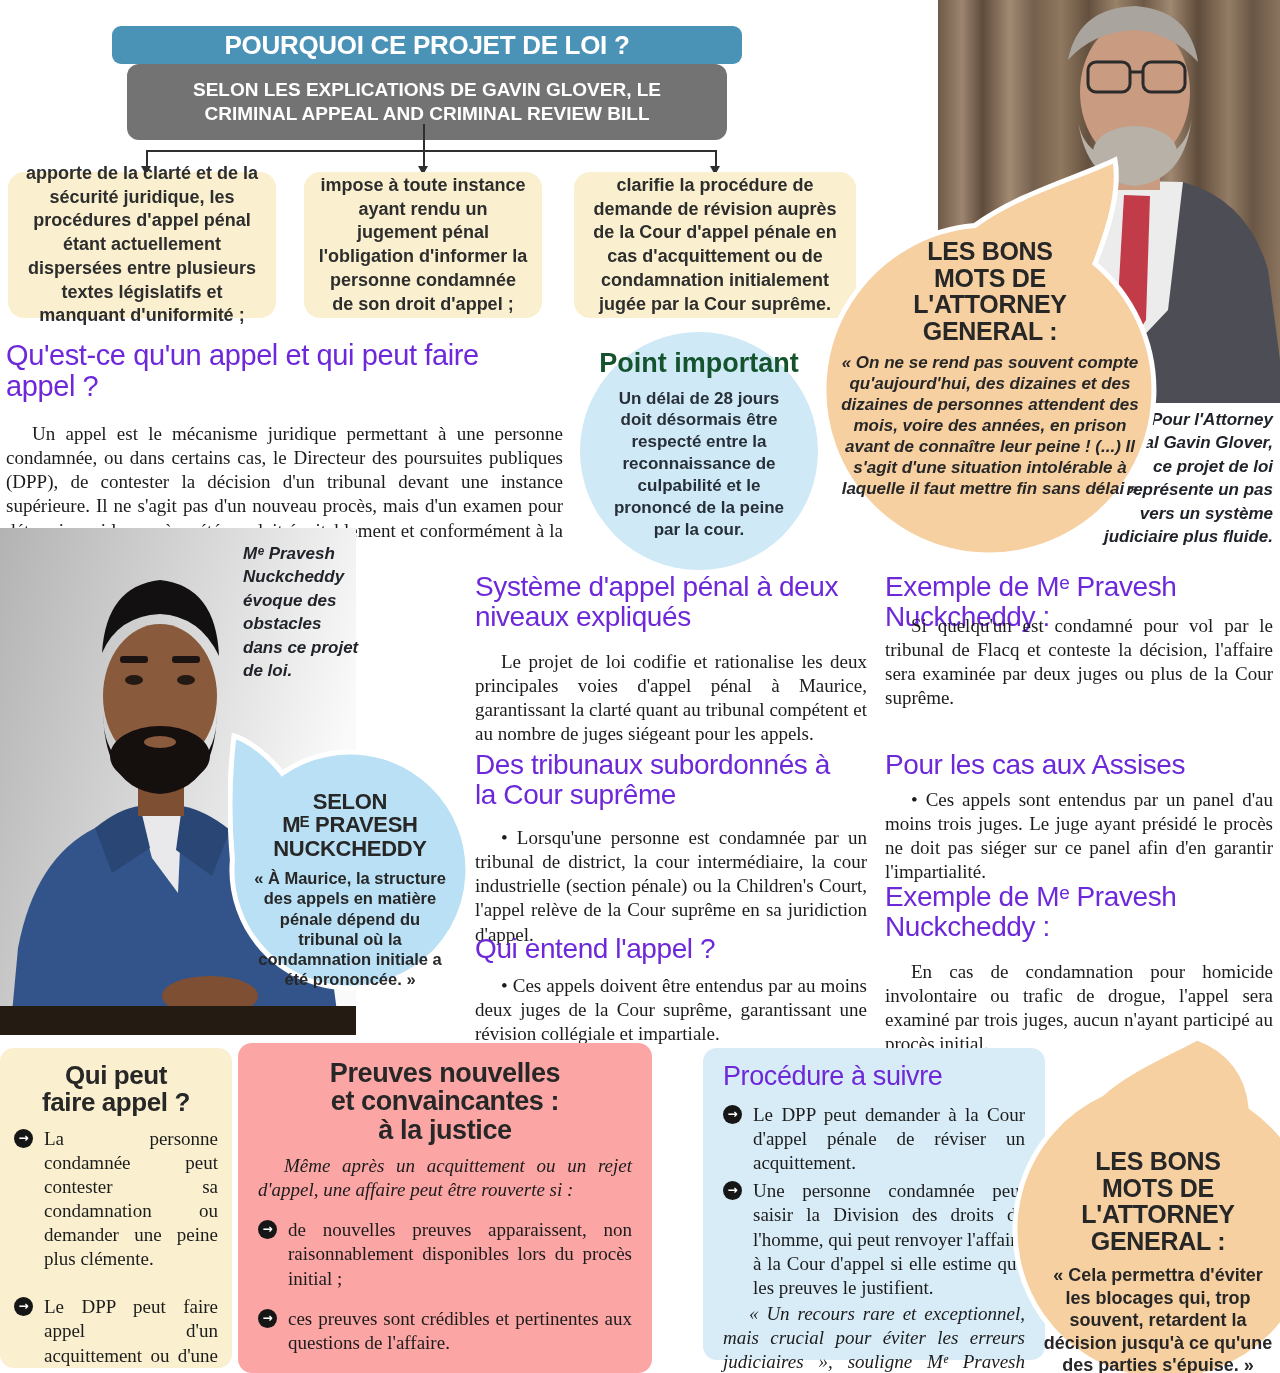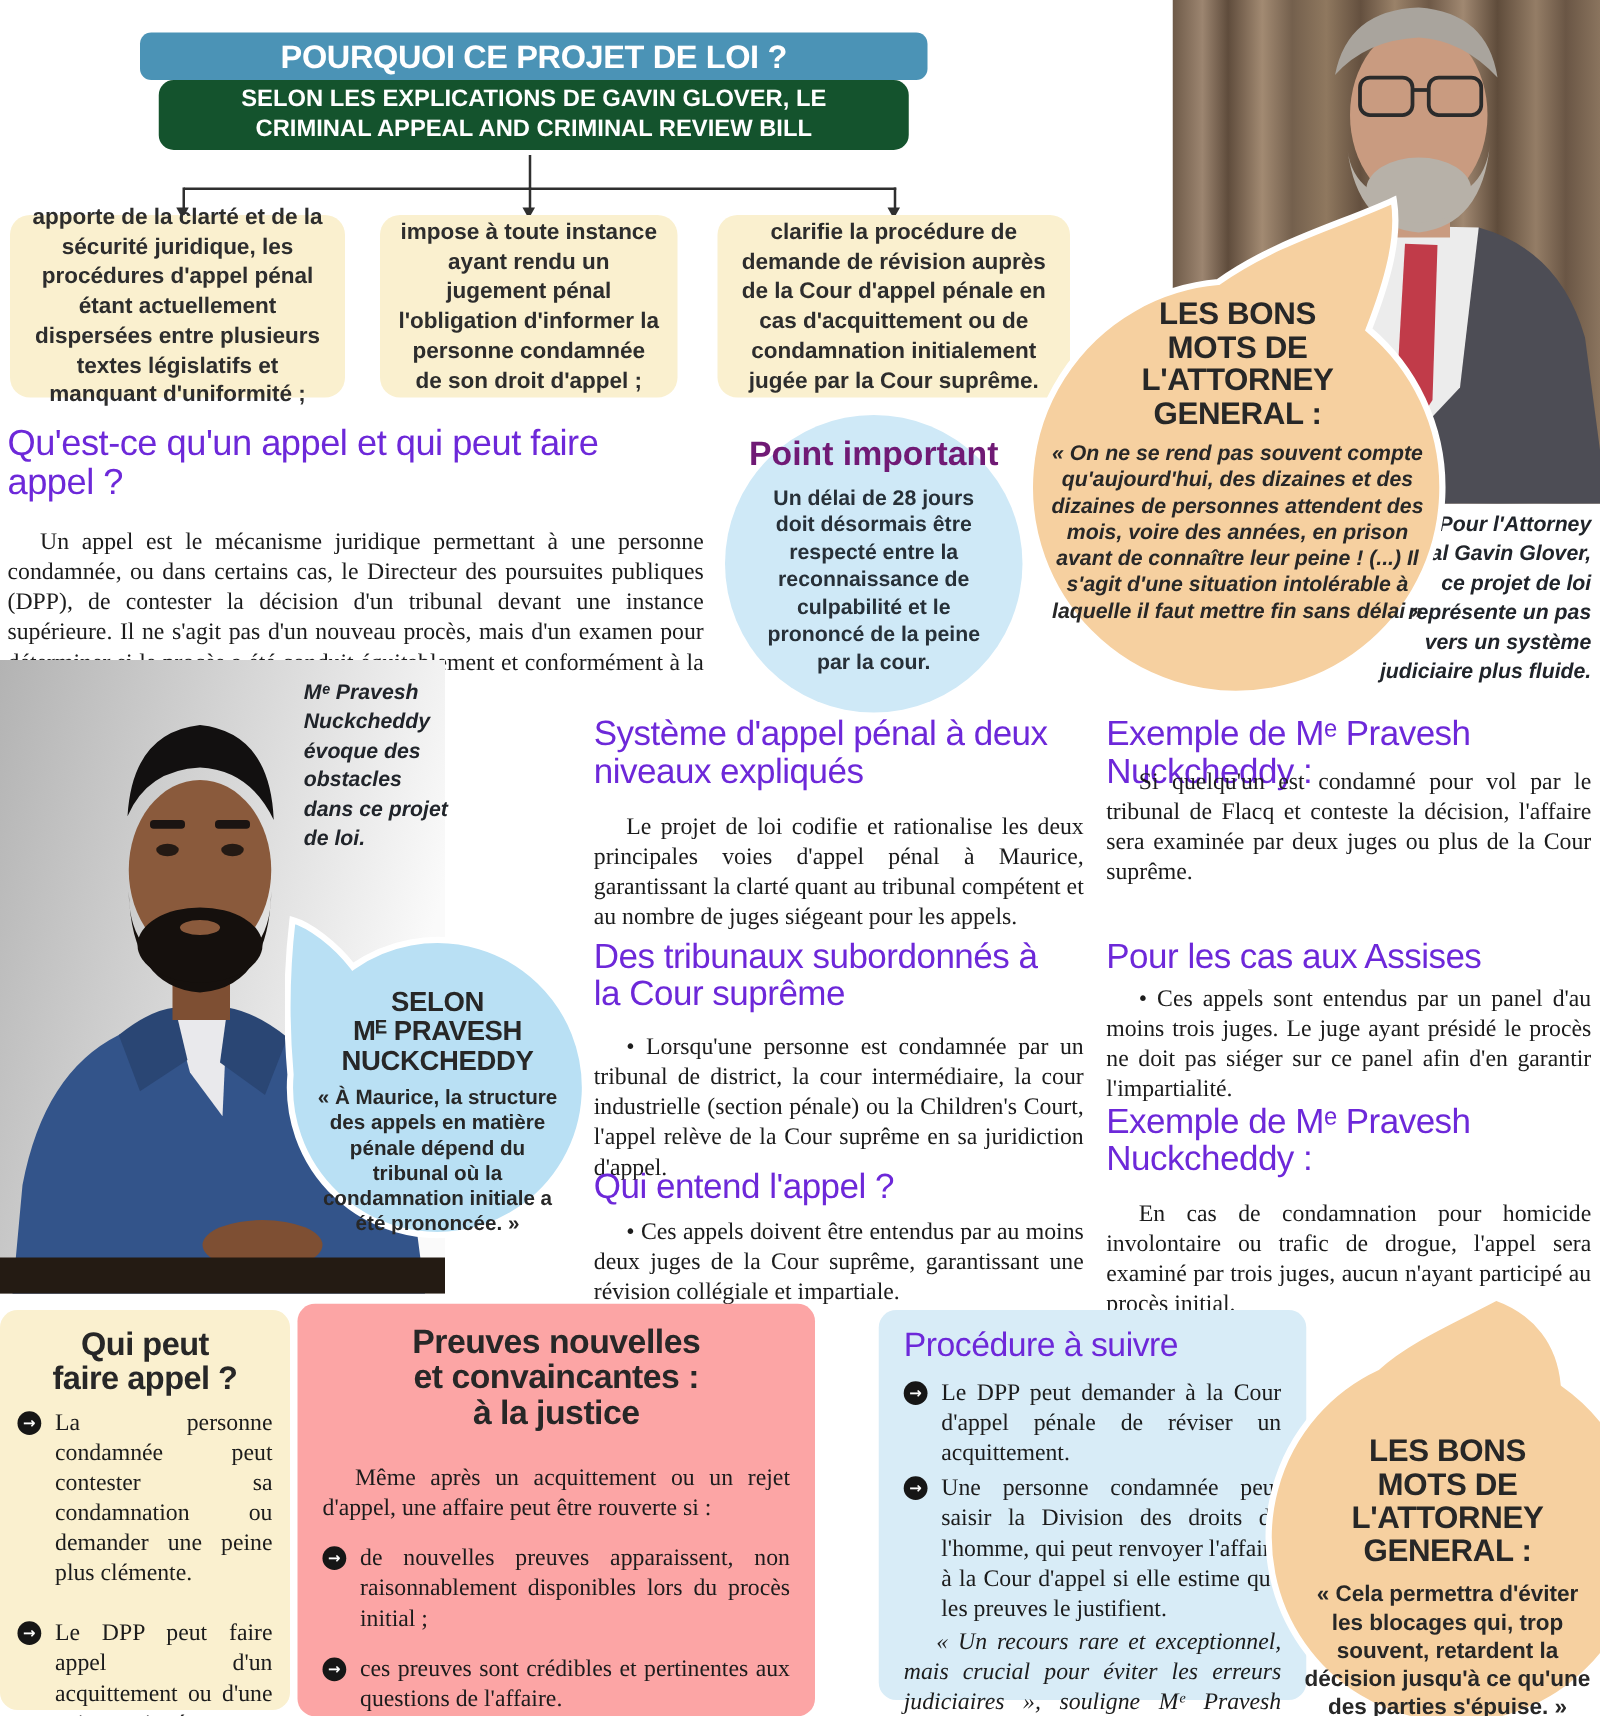--- a/index.html
+++ b/index.html
@@ -4,42 +4,42 @@
 <style>
   html,body { margin:0; padding:0; background:#fff; }
   #page { position:relative; width:1280px; height:1373px; background:#fff; overflow:hidden;
           font-family:"Liberation Sans", sans-serif; }
   .abs { position:absolute; }
 
   
   .flow-title { left:112px; top:26px; width:630px; height:38px; background:#4b93b6; border-radius:9px;
                 display:flex; align-items:center; justify-content:center; color:#fff; font-weight:800;
                 font-size:26px; letter-spacing:-0.3px; }
-  .flow-subtitle { left:127px; top:64px; width:600px; height:56px; background:#14532d; border-radius:12px;
+  .flow-subtitle { left:127px; top:64px; width:600px; height:76px; background:#737373; border-radius:12px;
                 display:flex; align-items:center; justify-content:center; text-align:center; color:#fff;
                 font-weight:800; font-size:19px; line-height:1.25; padding:0 18px; box-sizing:border-box; }
   .flow-line { background:#2f2f2f; }
   .arrow-down { width:0; height:0; border-left:5.5px solid transparent; border-right:5.5px solid transparent;
                 border-top:9px solid #2f2f2f; }
   .flow-box { background:#faf0cf; border-radius:16px; top:172px; height:146px; display:flex; align-items:center;
               justify-content:center; text-align:center; font-weight:800; font-size:18px; line-height:1.32;
               color:#2d2d2d; padding:8px 14px; box-sizing:border-box; }
 
   
   .h { font-weight:400; color:#6d28d9; letter-spacing:-0.4px; line-height:1.07; }
   .h1 { font-size:29px; }
   .h2 { font-size:28px; }
   .serif { font-family:"Liberation Serif", serif; color:#1c1c1c; font-size:19px; line-height:1.27;
            text-align:justify; }
   .indent { text-indent:26px; }
 
   
   .point-circle { left:580px; top:332px; width:238px; height:238px; border-radius:50%; background:#cfe9f7;
                   text-align:center; box-sizing:border-box; padding-top:18px; }
-  .point-circle .ph { font-size:27px; font-weight:800; color:#701a75; line-height:1.02; }
+  .point-circle .ph { font-size:27px; font-weight:800; color:#14532d; line-height:1.02; }
   .point-circle .pb { width:192px; margin:10px auto 0; font-size:17px; font-weight:700; color:#273038;
                       line-height:1.29; }
 
   
   .caption { font-weight:700; font-style:italic; font-size:17px; line-height:1.38; color:#20242a; }
 
   
   .bubble-svg path { stroke:#fff; stroke-width:5px; }
   .bubble-content { text-align:center; }
   .bc-head { font-weight:800; color:#272727; line-height:1.06; letter-spacing:-0.3px; }
@@ -203,21 +203,21 @@
       <span>Le DPP peut faire appel d'un acquittement ou d'une peine jugée trop légère.</span>
     </div>
   </div>
 
   <div class="abs bbox" style="left:238px; top:1043px; width:414px; height:330px; background:#fca5a5; padding:16px 20px 0;">
     <div class="bbox-head" style="font-size:27px;">
       <div>Preuves nouvelles</div>
       <div>et convaincantes :</div>
       <div>à la justice</div>
     </div>
-    <div class="serif indent" style="margin-top:27px;">Même après un acquittement ou un rejet d'appel, une affaire peut être rouverte si :</div>
+    <div class="serif indent" style="margin-top:10px;font-style:italic;">Même après un acquittement ou un rejet d'appel, une affaire peut être rouverte si :</div>
     <div class="serif bullet" style="margin-top:16px;">
       <span class="bi">→</span>
       <span>de nouvelles preuves apparaissent, non raisonnablement disponibles lors du procès initial ;</span>
     </div>
     <div class="serif bullet" style="margin-top:16px;">
       <span class="bi">→</span>
       <span>ces preuves sont crédibles et pertinentes aux questions de l'affaire.</span>
     </div>
   </div>
 

